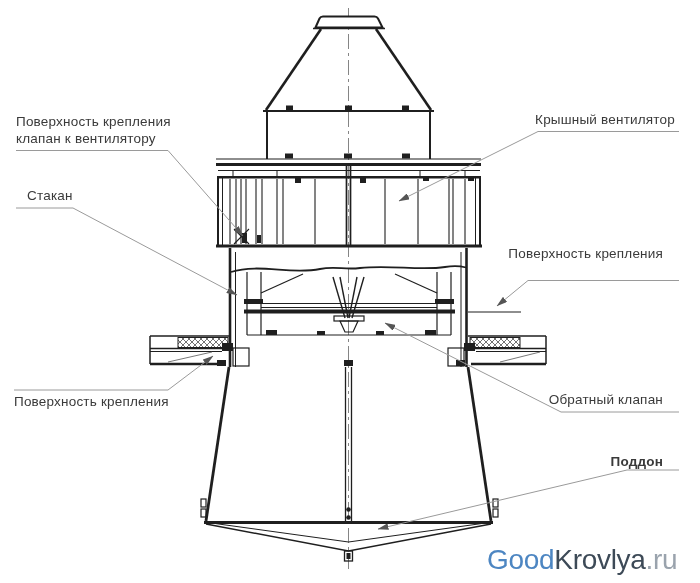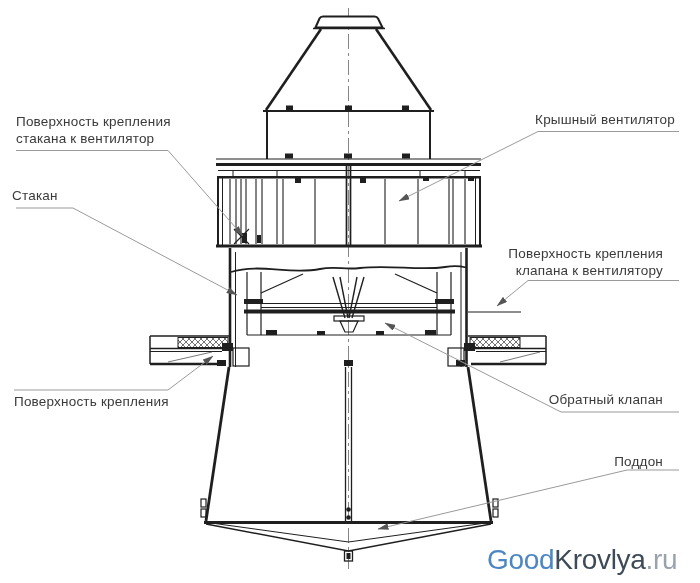--- a/index.html
+++ b/index.html
@@ -198,45 +198,44 @@
       <polyline points="14,390 168,390 213,356" marker-end="url(#arr)"></polyline>
       <polyline points="692,131.5 538,131.5 399,201" marker-end="url(#arr)"></polyline>
       <polyline points="692,280.5 528,280.5 497,306" marker-end="url(#arr)"></polyline>
       <polyline points="692,412 561,412 385,323" marker-end="url(#arr)"></polyline>
       <polyline points="692,470 627,470 378,529" marker-end="url(#arr)"></polyline>
     </g>
   </svg>
 
   <div class="lbl" style="left:16px;top:114px;">
     <span>Поверхность крепления</span>
-    <span>стакана к вентилятор</span>
-  </div>
-
-  <div class="lbl" style="left:12px;top:188px;">
+    <span>клапан к вентилятору</span>
+  </div>
+
+  <div class="lbl" style="left:27px;top:188px;">
     <span>Стакан</span>
   </div>
 
   <div class="lbl" style="left:14px;top:394px;">
     <span>Поверхность крепления</span>
   </div>
 
   <div class="lbl right" style="right:4px;top:112px;">
     <span>Крышный вентилятор</span>
   </div>
 
   <div class="lbl right" style="right:16px;top:246px;">
     <span>Поверхность крепления</span>
-    <span>клапана к вентилятору</span>
   </div>
 
   <div class="lbl right" style="right:16px;top:392px;text-align:right;">
     <span>Обратный клапан</span>
   </div>
 
-  <div class="lbl right" style="right:16px;top:454px;">
+  <div class="lbl right" style="right:16px;top:454px;font-weight:bold;">
     <span>Поддон</span>
   </div>
 
   <div id="watermark">
     <span style="color: rgb(77, 134, 194);">Good</span><span style="color: rgb(61, 74, 87);">Krovlya</span><span style="color: rgb(154, 163, 173);">.ru</span>
   </div>
 
 </div>
 
 </body></html>

